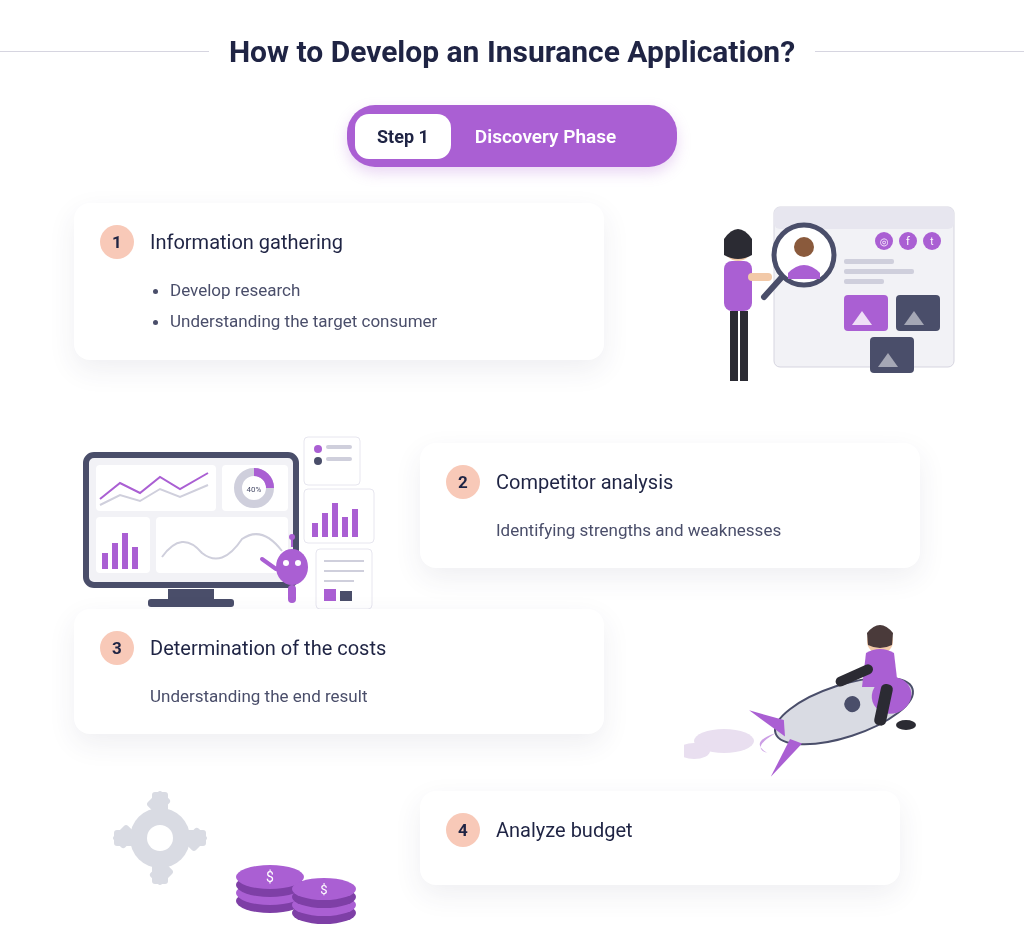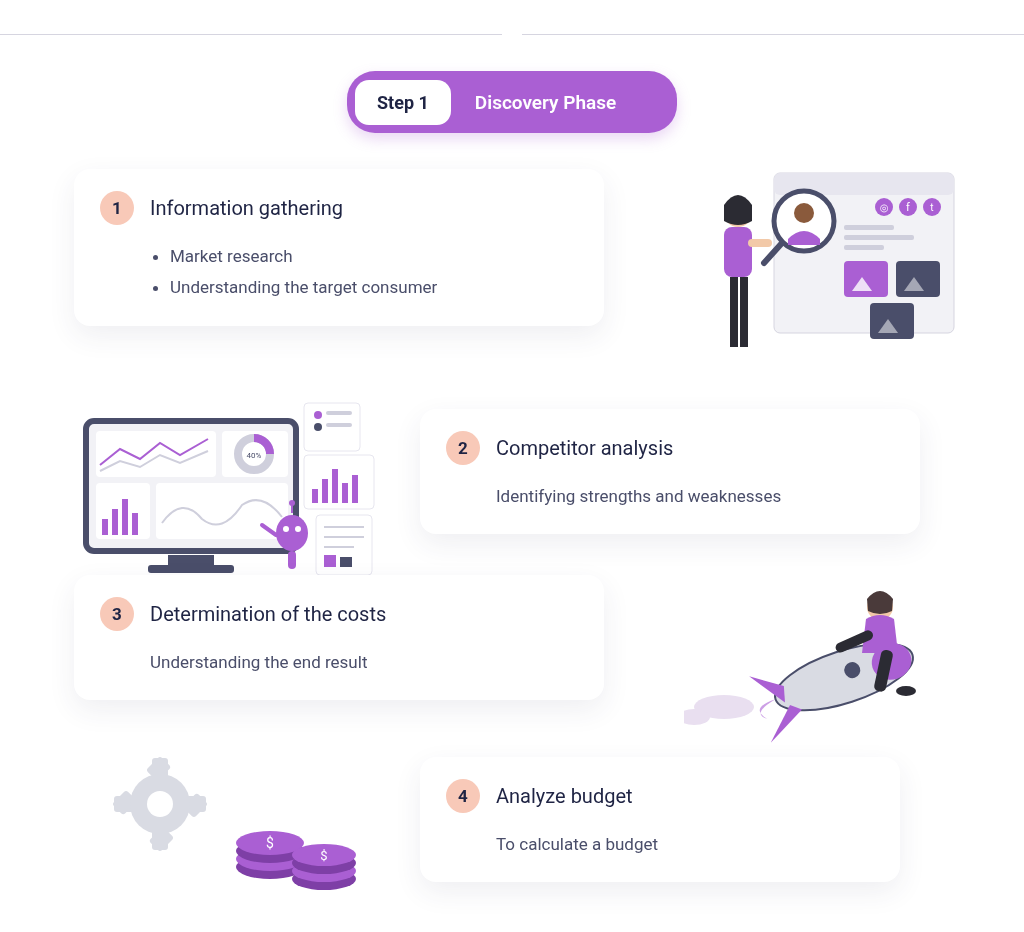--- a/index.html
+++ b/index.html
@@ -119,38 +119,39 @@
   .i3 { right: 60px; top: 398px; width: 280px; height: 180px; }
   .i4 { left: 100px; top: 580px; width: 280px; height: 150px; }
 
   svg { display:block; }
 </style>
 </head>
 <body>
 
 <div class="header-row">
   <div class="hr-line"></div>
+  <h1 class="page-title">How to Develop an Insurance Application?</h1>
   <div class="hr-line"></div>
 </div>
 
 <div class="step-chip">
   <div class="step-pill">Step 1</div>
   <div class="step-title">Discovery Phase</div>
 </div>
 
 <div class="stage">
 
   <div class="card c1">
     <div class="card-header">
       <div class="num-badge">1</div>
       <div class="card-title">Information gathering</div>
     </div>
     <div class="card-body">
       <ul>
-        <li>Market research</li>
+        <li>Develop research</li>
         <li>Understanding the target consumer</li>
       </ul>
     </div>
   </div>
 
   <div class="illus i1">
     <svg viewBox="0 0 280 200" width="280" height="200">
 
       <rect x="90" y="10" width="180" height="160" rx="6" fill="#f2f2f6" stroke="#d6d5e0"></rect>
       <rect x="90" y="10" width="180" height="22" rx="6" fill="#e7e6ef"></rect>
@@ -313,16 +314,15 @@
         <text x="224" y="111" text-anchor="middle" font-size="13" fill="#fff">$</text>
       </g>
     </svg>
   </div>
 
   <div class="card c4">
     <div class="card-header">
       <div class="num-badge">4</div>
       <div class="card-title">Analyze budget</div>
     </div>
-    <div class="card-body">To calculate a budget</div>
   </div>
 
 </div>
 
 </body></html>

